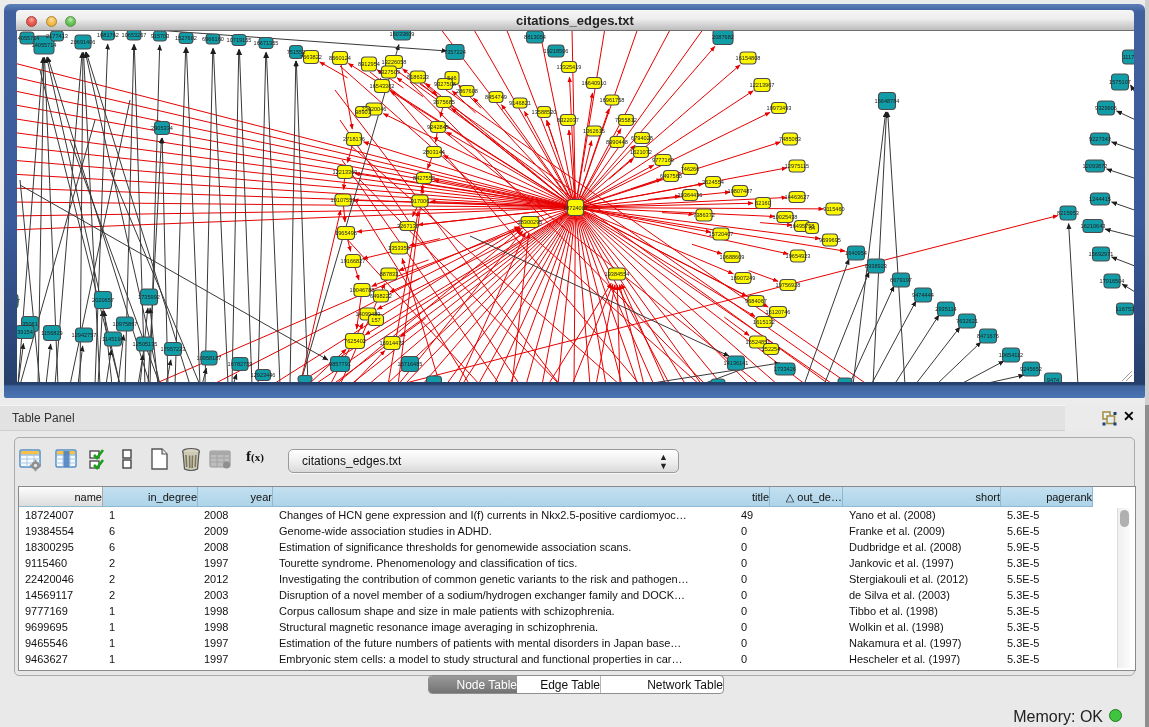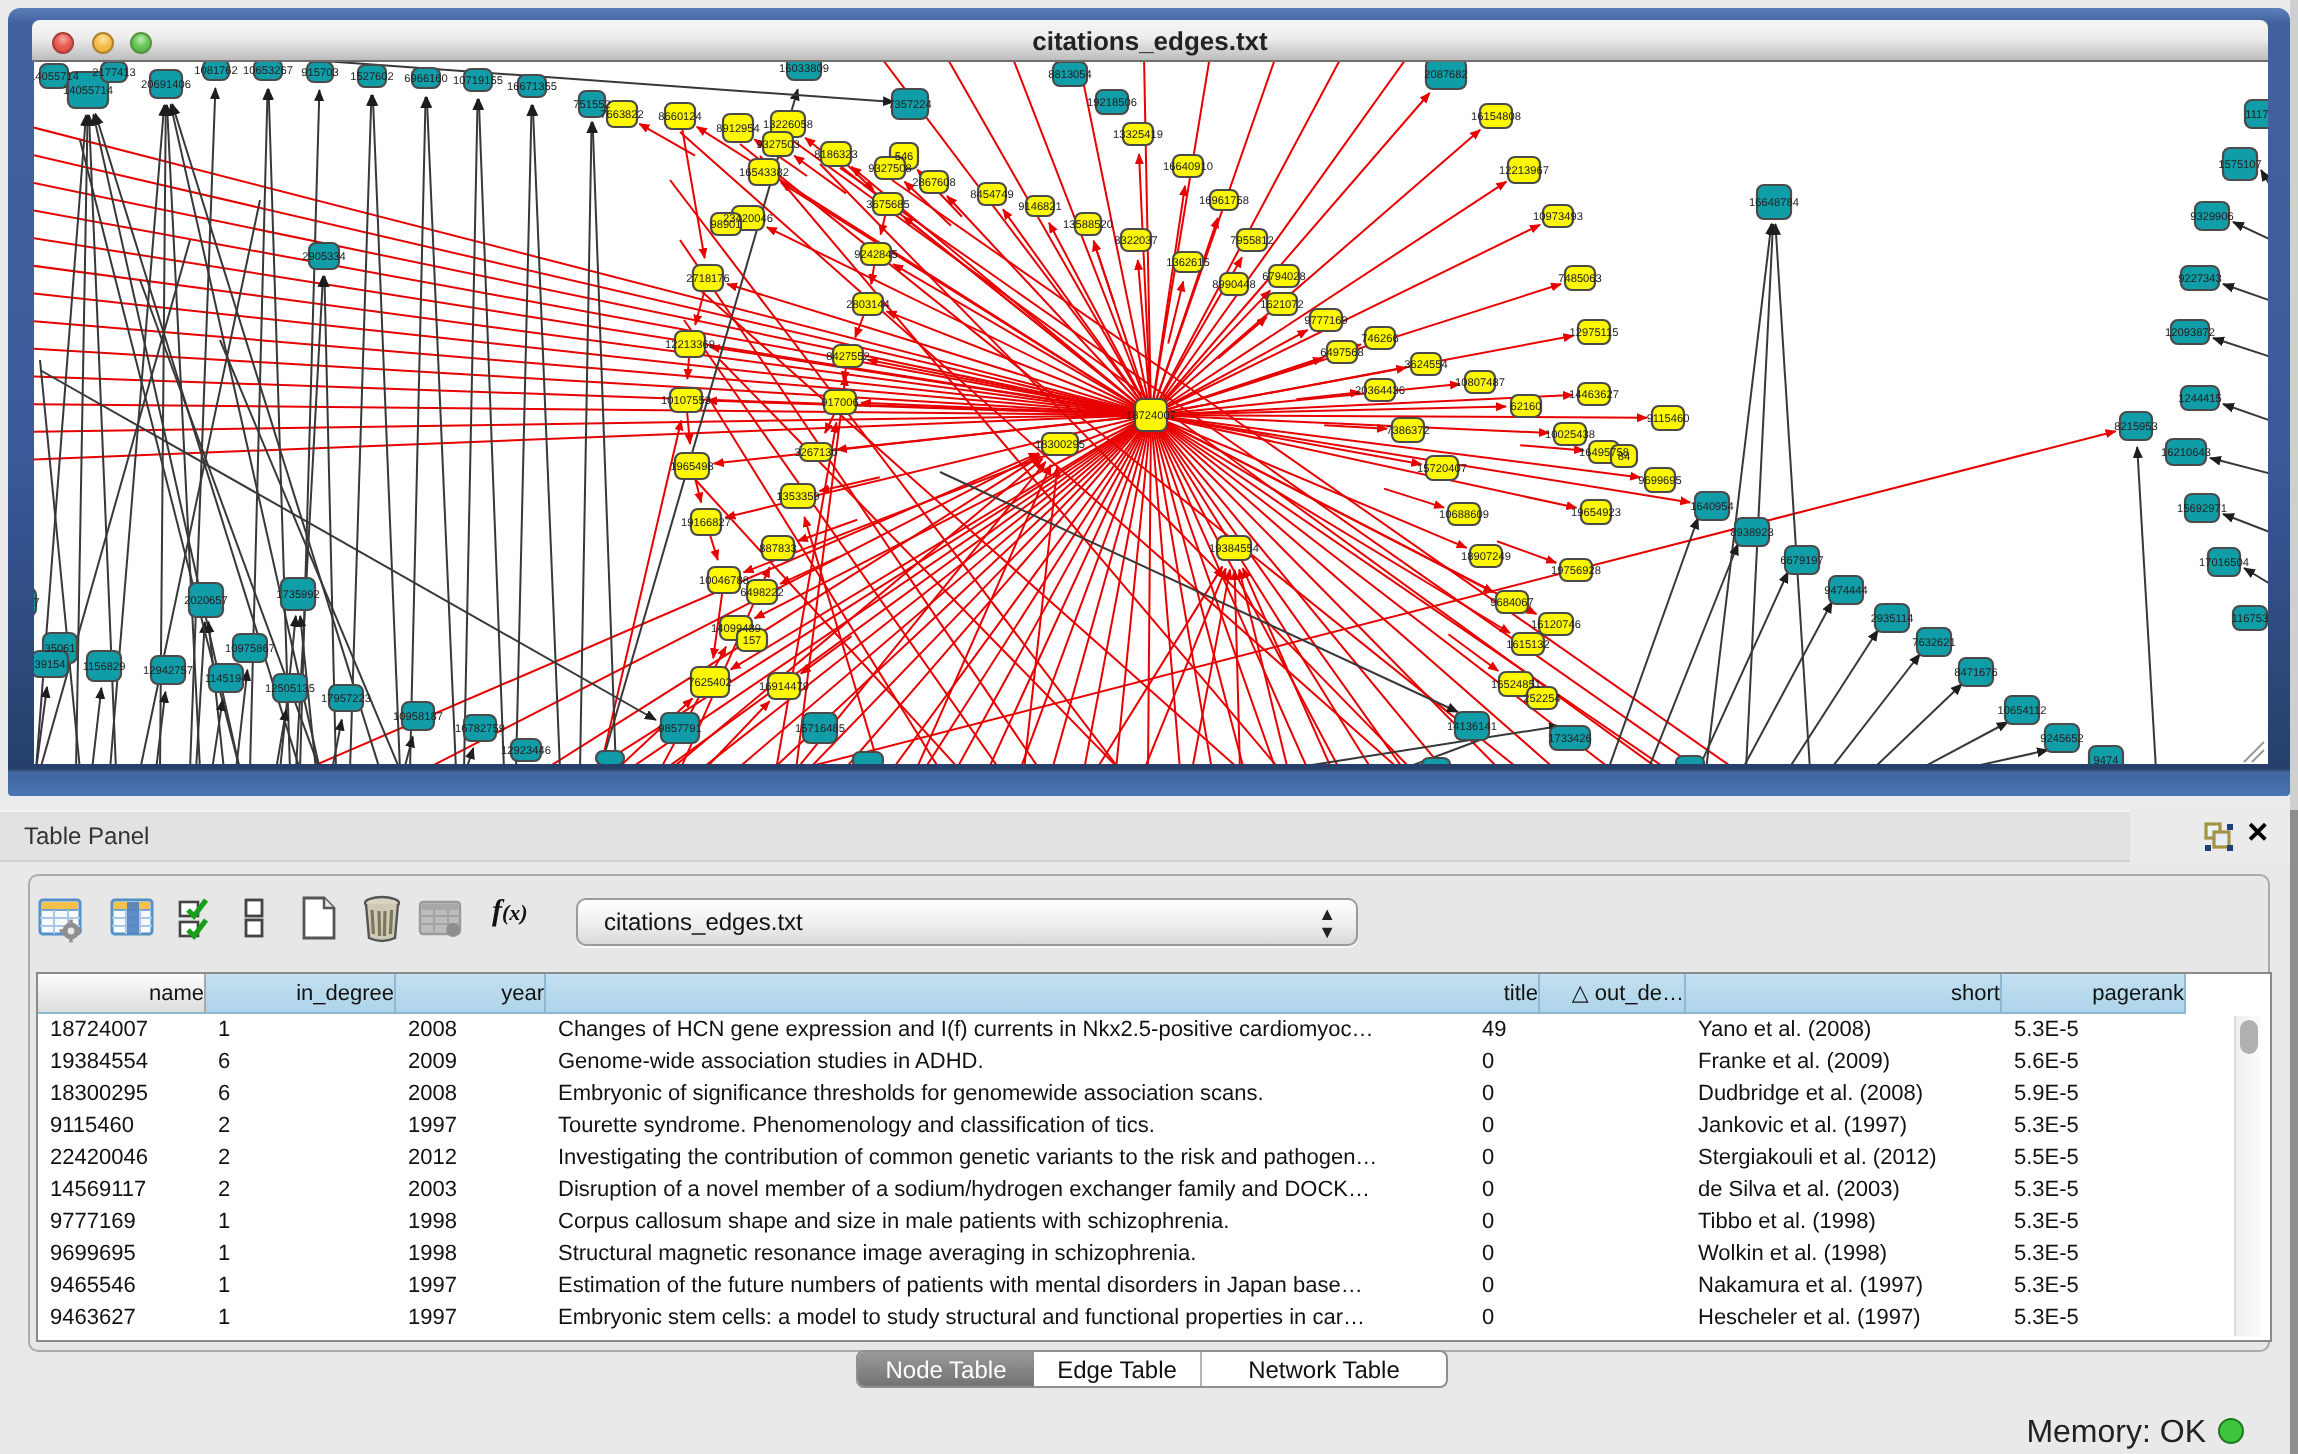--- a/index.html
+++ b/index.html
@@ -45,21 +45,21 @@
 .c{position:absolute;top:1px;overflow:hidden}
 .c1{left:6px;width:76px}.c2{left:90px;width:88px}.c3{left:185px;width:68px}
 .c4{left:260px;width:490px}.c5{left:722px;width:66px}.c6{left:830px;width:152px}
 .c7{left:988px;width:86px}
 #sbar{position:absolute;right:5px;top:21px;width:13px;height:160px;
  background:linear-gradient(90deg,#efefef,#fbfbfb);border-left:1px solid #ddd}
 #sthumb{position:absolute;left:2px;top:2px;width:9px;height:17px;border-radius:5px;background:#b0b0b0}
 
 #tabs{position:absolute;left:428px;top:675px;height:19px;display:flex;border:1px solid #8f8f8f;
  border-radius:4px;overflow:hidden;background:#fff;font-size:12px}
-#tabs .seg{height:19px;line-height:18px;text-align:center}
+#tabs .seg{height:19px;line-height:18px;text-align:right}
 #tabs .on{width:88px;background:linear-gradient(180deg,#9a9a9a,#6e6e6e);color:#fff}
 #tabs .off1{width:84px;color:#111;border-right:1px solid #b5b5b5}
 #tabs .off2{width:122px;color:#111}
 
 #mem{position:absolute;right:46px;top:708px;font-size:16px;color:#222}
 #dot{position:absolute;right:27px;top:709px;width:13px;height:13px;border-radius:50%;
  background:#3ec43e;border:1.5px solid #1f7a1f}
 #rstrip_t{position:absolute;left:1145px;top:0;width:4px;height:405px;background:#cfcfcf}
 #rstrip_b{position:absolute;left:1145px;top:405px;width:4px;height:322px;background:#8e8e8e}
 
@@ -656,21 +656,21 @@
     </svg>
     <svg class="ticon" style="left:209px" width="22" height="26" viewBox="0 0 22 26">
       <rect x="1" y="5" width="20" height="16" rx="1.5" fill="#bdbdbd" stroke="#9a9a9a" stroke-width="1.2"></rect>
       <rect x="2" y="6" width="18" height="3" fill="#a8a8a8"></rect>
       <line x1="1" y1="12" x2="21" y2="12" stroke="#a3a3a3"></line>
       <line x1="1" y1="16" x2="21" y2="16" stroke="#a3a3a3"></line>
       <line x1="8" y1="9" x2="8" y2="21" stroke="#a3a3a3"></line>
       <line x1="15" y1="9" x2="15" y2="21" stroke="#a3a3a3"></line>
       <circle cx="17.5" cy="19" r="3.5" fill="#8f8f8f"></circle>
     </svg>
-    <div class="ticon" style="left:246px;top:448px;font-size:15px;font-style:italic;font-family:'Liberation Serif',serif;font-weight:bold;color:#111">f<span style="font-size:11px">(x)</span></div>
+    <div class="ticon" style="left:246px;top:448px;font-size:15px;font-family:'Liberation Serif',serif;font-weight:bold;color:#111">f<span style="font-size:11px">(x)</span></div>
  <div id="combo">
       <span class="t">citations_edges.txt</span>
       <span class="ar">▲<br>▼</span>
     </div>
  <div id="tbl">
   <div class="th" id="h1">name</div>
       <div class="th" id="h2">in_degree</div>
   <div class="th" id="h3">year</div>
       <div class="th" id="h4">title</div>
   <div class="th" id="h5">△ out_de…</div>
@@ -692,21 +692,21 @@
           <div class="c c3">2009</div>
           <div class="c c4">Genome-wide association studies in ADHD.</div>
           <div class="c c5">0</div>
           <div class="c c6">Franke et al. (2009)</div>
           <div class="c c7">5.6E-5</div>
         </div>
         <div class="tr">
           <div class="c c1">18300295</div>
           <div class="c c2">6</div>
           <div class="c c3">2008</div>
-          <div class="c c4">Embryonic of significance thresholds for genomewide association scans.</div>
+          <div class="c c4">Estimation of significance thresholds for genomewide association scans.</div>
           <div class="c c5">0</div>
           <div class="c c6">Dudbridge et al. (2008)</div>
           <div class="c c7">5.9E-5</div>
         </div>
         <div class="tr">
           <div class="c c1">9115460</div>
           <div class="c c2">2</div>
           <div class="c c3">1997</div>
           <div class="c c4">Tourette syndrome. Phenomenology and classification of tics.</div>
           <div class="c c5">0</div>

